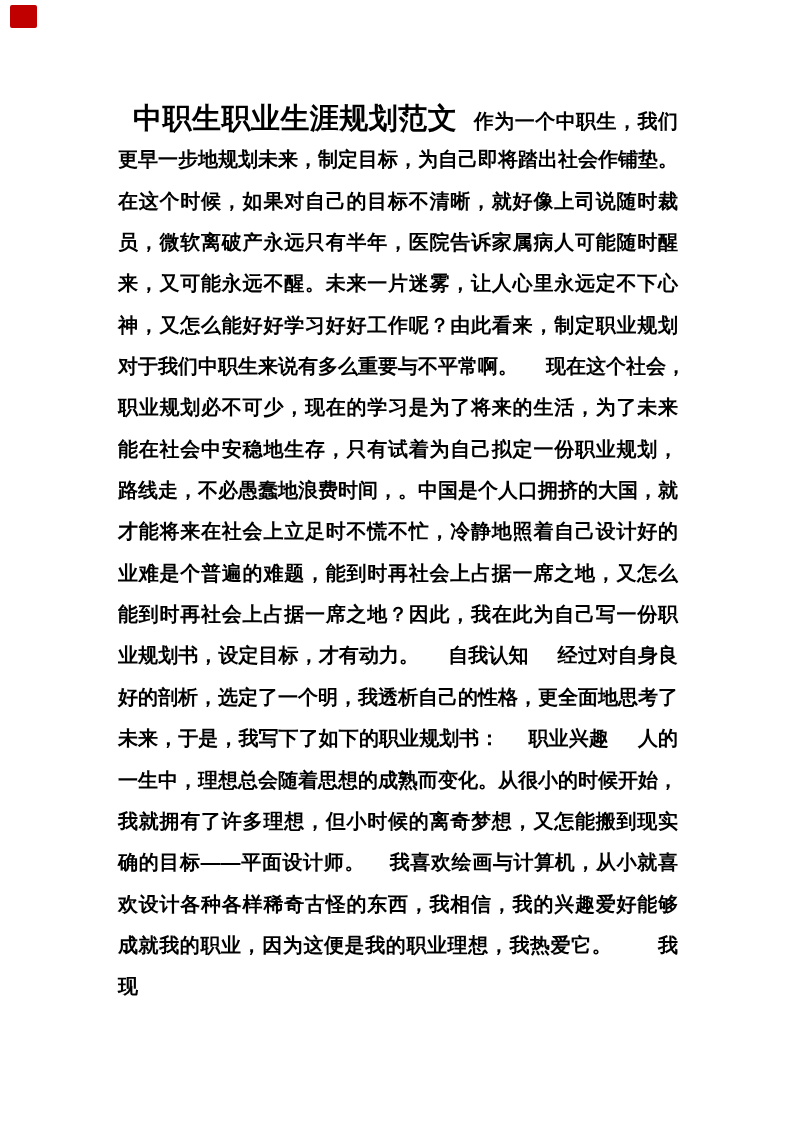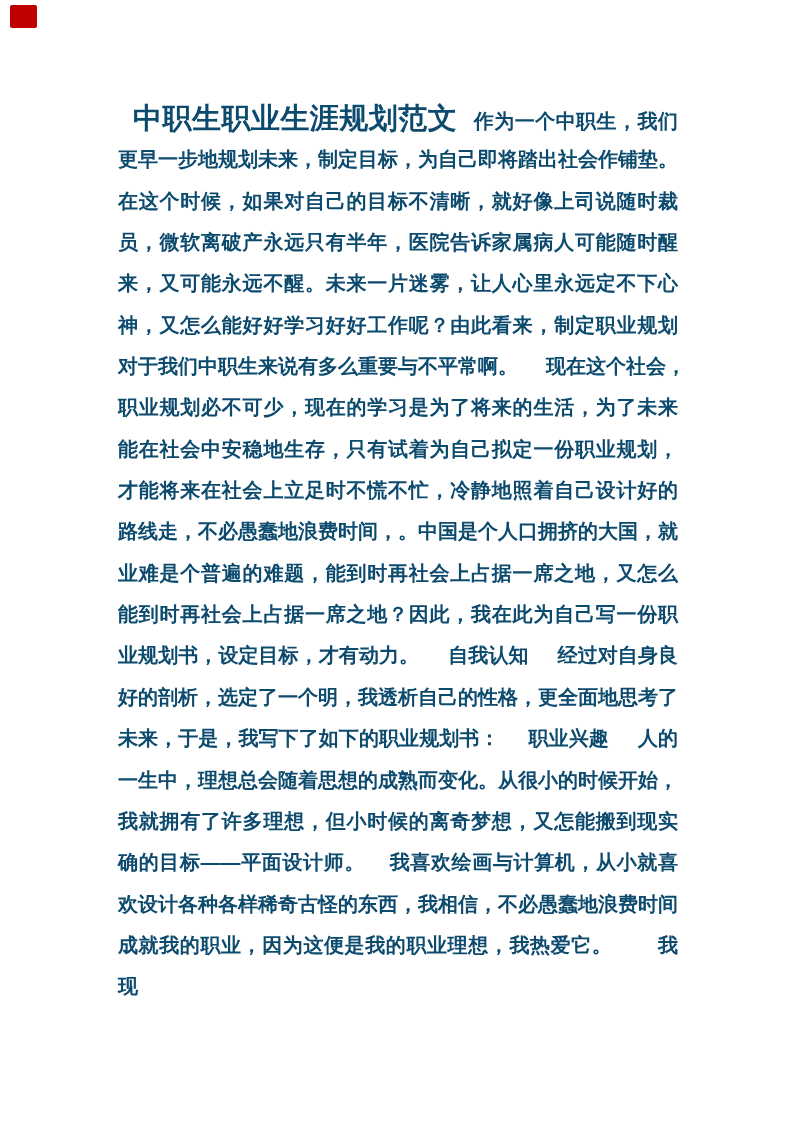--- a/index.html
+++ b/index.html
@@ -21,21 +21,21 @@
     top: 5px;
     width: 27px;
     height: 23px;
     border-radius: 2px;
   }
   .doc-body {
     position: absolute;
     left: 118px;
     top: 98px;
     width: 560px;
-    color: #0c4a6e;
+    color: #000000;
     font-size: 20px;
     font-weight: 600;
   }
   .line {
     height: 41.35px;
     line-height: 41.35px;
     text-align: justify;
     text-align-last: justify;
   }
   .line.natural {
@@ -65,26 +65,26 @@
   <div class="doc-body">
       <div class="line first"><span class="title-text">中职生职业生涯规划范文</span><span class="gap" style="width: 16px;"></span><span>作为一个中职生，我们</span></div>
       <div class="line natural"><span>更早一步地规划未来，制定目标，为自己即将踏出社会作铺垫。</span></div>
       <div class="line"><span>在这个时候，如果对自己的目标不清晰，就好像上司说随时裁</span></div>
       <div class="line"><span>员，微软离破产永远只有半年，医院告诉家属病人可能随时醒</span></div>
       <div class="line"><span>来，又可能永远不醒。未来一片迷雾，让人心里永远定不下心</span></div>
       <div class="line"><span>神，又怎么能好好学习好好工作呢？由此看来，制定职业规划</span></div>
       <div class="line natural"><span>对于我们中职生来说有多么重要与不平常啊。</span><span class="gap" style="width: 28px;"></span><span>现在这个社会，</span></div>
       <div class="line"><span>职业规划必不可少，现在的学习是为了将来的生活，为了未来</span></div>
       <div class="line"><span>能在社会中安稳地生存，只有试着为自己拟定一份职业规划，</span></div>
+      <div class="line"><span>路线走，不必愚蠢地浪费时间，。中国是个人口拥挤的大国，就</span></div>
       <div class="line"><span>才能将来在社会上立足时不慌不忙，冷静地照着自己设计好的</span></div>
-      <div class="line"><span>路线走，不必愚蠢地浪费时间，。中国是个人口拥挤的大国，就</span></div>
       <div class="line"><span>业难是个普遍的难题，能到时再社会上占据一席之地，又怎么</span></div>
       <div class="line"><span>能到时再社会上占据一席之地？因此，我在此为自己写一份职</span></div>
       <div class="line"><span>业规划书，设定目标，才有动力。</span><span class="gap" style="width: 29px;"></span><span>自我认知</span><span class="gap" style="width: 29px;"></span><span>经过对自身良</span></div>
       <div class="line"><span>好的剖析，选定了一个明，我透析自己的性格，更全面地思考了</span></div>
       <div class="line"><span>未来，于是，我写下了如下的职业规划书：</span><span class="gap" style="width: 29px;"></span><span>职业兴趣</span><span class="gap" style="width: 29px;"></span><span>人的</span></div>
       <div class="line natural"><span>一生中，理想总会随着思想的成熟而变化。从很小的时候开始，</span></div>
       <div class="line"><span>我就拥有了许多理想，但小时候的离奇梦想，又怎能搬到现实</span></div>
       <div class="line"><span>确的目标——平面设计师。</span><span class="gap" style="width: 24px;"></span><span>我喜欢绘画与计算机，从小就喜</span></div>
-      <div class="line"><span>欢设计各种各样稀奇古怪的东西，我相信，不必愚蠢地浪费时间</span></div>
+      <div class="line"><span>欢设计各种各样稀奇古怪的东西，我相信，我的兴趣爱好能够</span></div>
       <div class="line"><span>成就我的职业，因为这便是我的职业理想，我热爱它。</span><span class="gap" style="width: 45px;"></span><span>我现</span></div>
     </div>
 </div>
 
 </body></html>

